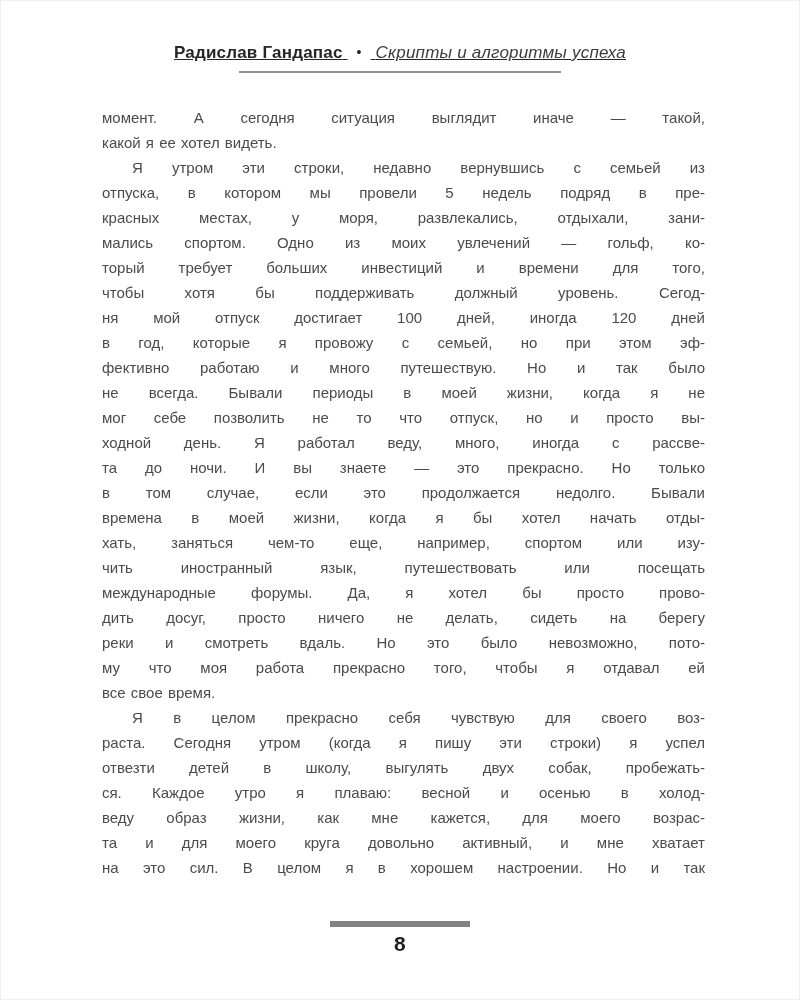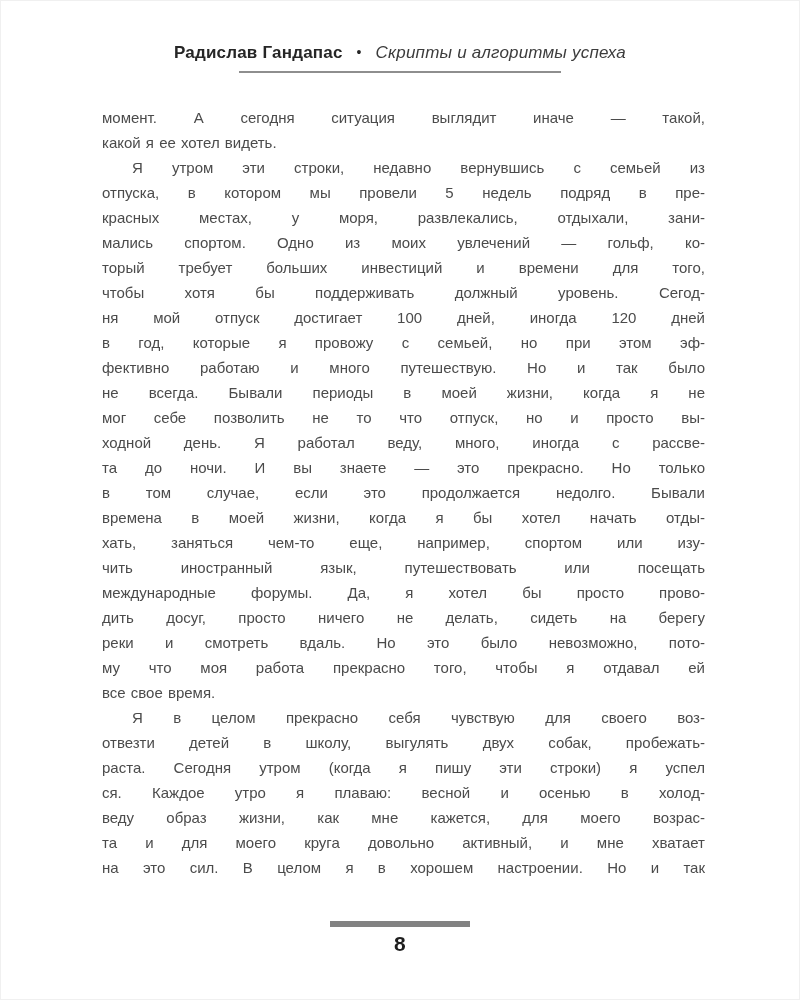--- a/index.html
+++ b/index.html
@@ -19,20 +19,21 @@
     top: 42px;
     left: 0;
     width: 100%;
     text-align: center;
   }
   .header-text {
     font-size: 17px;
     line-height: 20px;
     color: var(--header-ink, #262626);
     letter-spacing: 0.2px;
+    text-decoration: underline;
   }
   .header-author { font-weight: bold; color: var(--header-ink, #262626); }
   .header-bullet {
     display: inline-block;
     margin: 0 9px;
     font-size: 14px;
     vertical-align: 1px;
     color: var(--header-ink, #262626);
   }
   .header-title { font-style: italic; color: var(--header-title-ink, #3c3c3c); }
@@ -125,22 +126,22 @@
         <div class="line">хать, заняться чем-то еще, например, спортом или изу-</div>
         <div class="line">чить иностранный язык, путешествовать или посещать</div>
         <div class="line">международные форумы. Да, я хотел бы просто прово-</div>
         <div class="line">дить досуг, просто ничего не делать, сидеть на берегу</div>
         <div class="line">реки и смотреть вдаль. Но это было невозможно, пото-</div>
         <div class="line">му что моя работа прекрасно того, чтобы я отдавал ей</div>
         <div class="line last">все свое время.</div>
       </div>
       <div class="para">
         <div class="line indent">Я в целом прекрасно себя чувствую для своего воз-</div>
+        <div class="line">раста. Сегодня утром (когда я пишу эти строки) я успел</div>
         <div class="line">отвезти детей в школу, выгулять двух собак, пробежать-</div>
-        <div class="line">раста. Сегодня утром (когда я пишу эти строки) я успел</div>
         <div class="line">ся. Каждое утро я плаваю: весной и осенью в холод-</div>
         <div class="line">веду образ жизни, как мне кажется, для моего возрас-</div>
         <div class="line">та и для моего круга довольно активный, и мне хватает</div>
         <div class="line">на это сил. В целом я в хорошем настроении. Но и так</div>
       </div>
     </main>
 
   <footer class="page-footer">
     <div class="footer-rule"></div>
     <div class="page-number">8</div>

